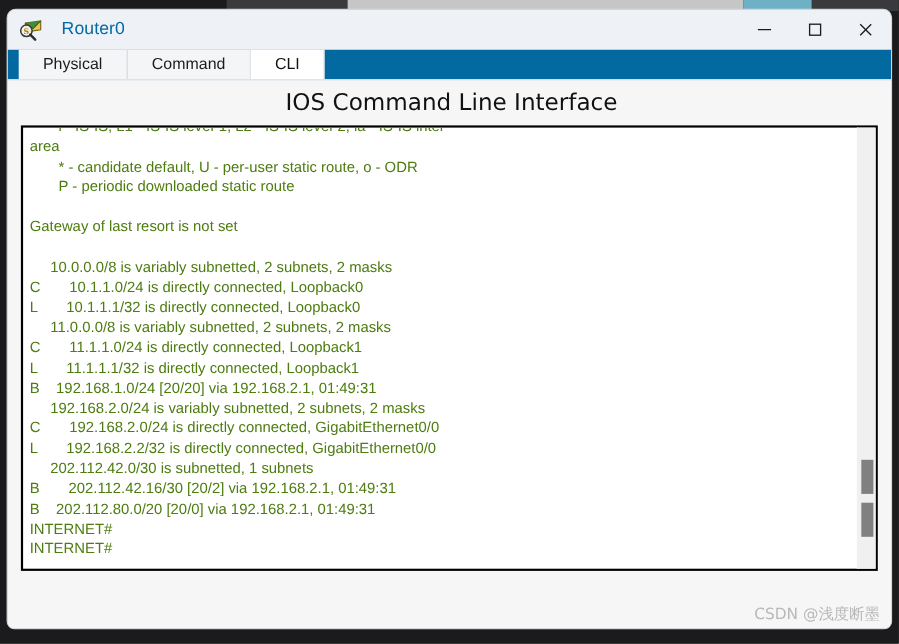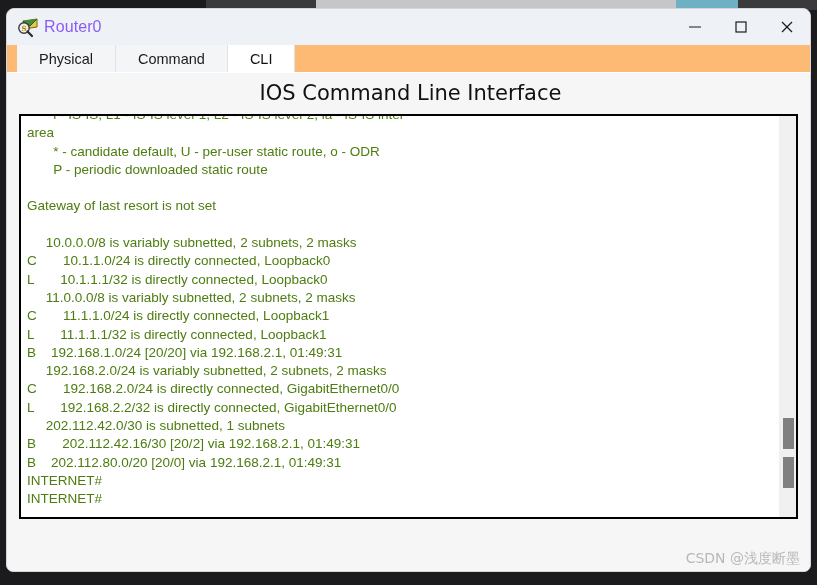--- a/index.html
+++ b/index.html
@@ -55,43 +55,43 @@
     border-radius: 7px 7px 0 0;
   }
   #app-icon {
     width: 22px;
     height: 22px;
     margin-left: 10px;
     position: relative;
     flex: none;
   }
   #title-text {
-    margin-left: 5px;
+    margin-left: 17px;
     font-size: 16px;
-    color: #8b5cf6;
+    color: #0369a1;
     letter-spacing: .1px;
   }
   .wincontrols {
     margin-left: auto;
     display: flex;
     height: 36px;
   }
   .wc {
     width: 46px;
     height: 36px;
     display: flex;
     align-items: center;
     justify-content: center;
     color: #1c1c1c;
   }
 
   
   #tabstrip {
     height: 28px;
-    background: #fdba74;
+    background: #0369a1;
     display: flex;
     align-items: flex-end;
     padding-left: 10px;
     box-sizing: border-box;
     border-bottom: 1px solid #ffffff;
   }
   .tab {
     height: 27px;
     padding: 0 22px;
     display: flex;

